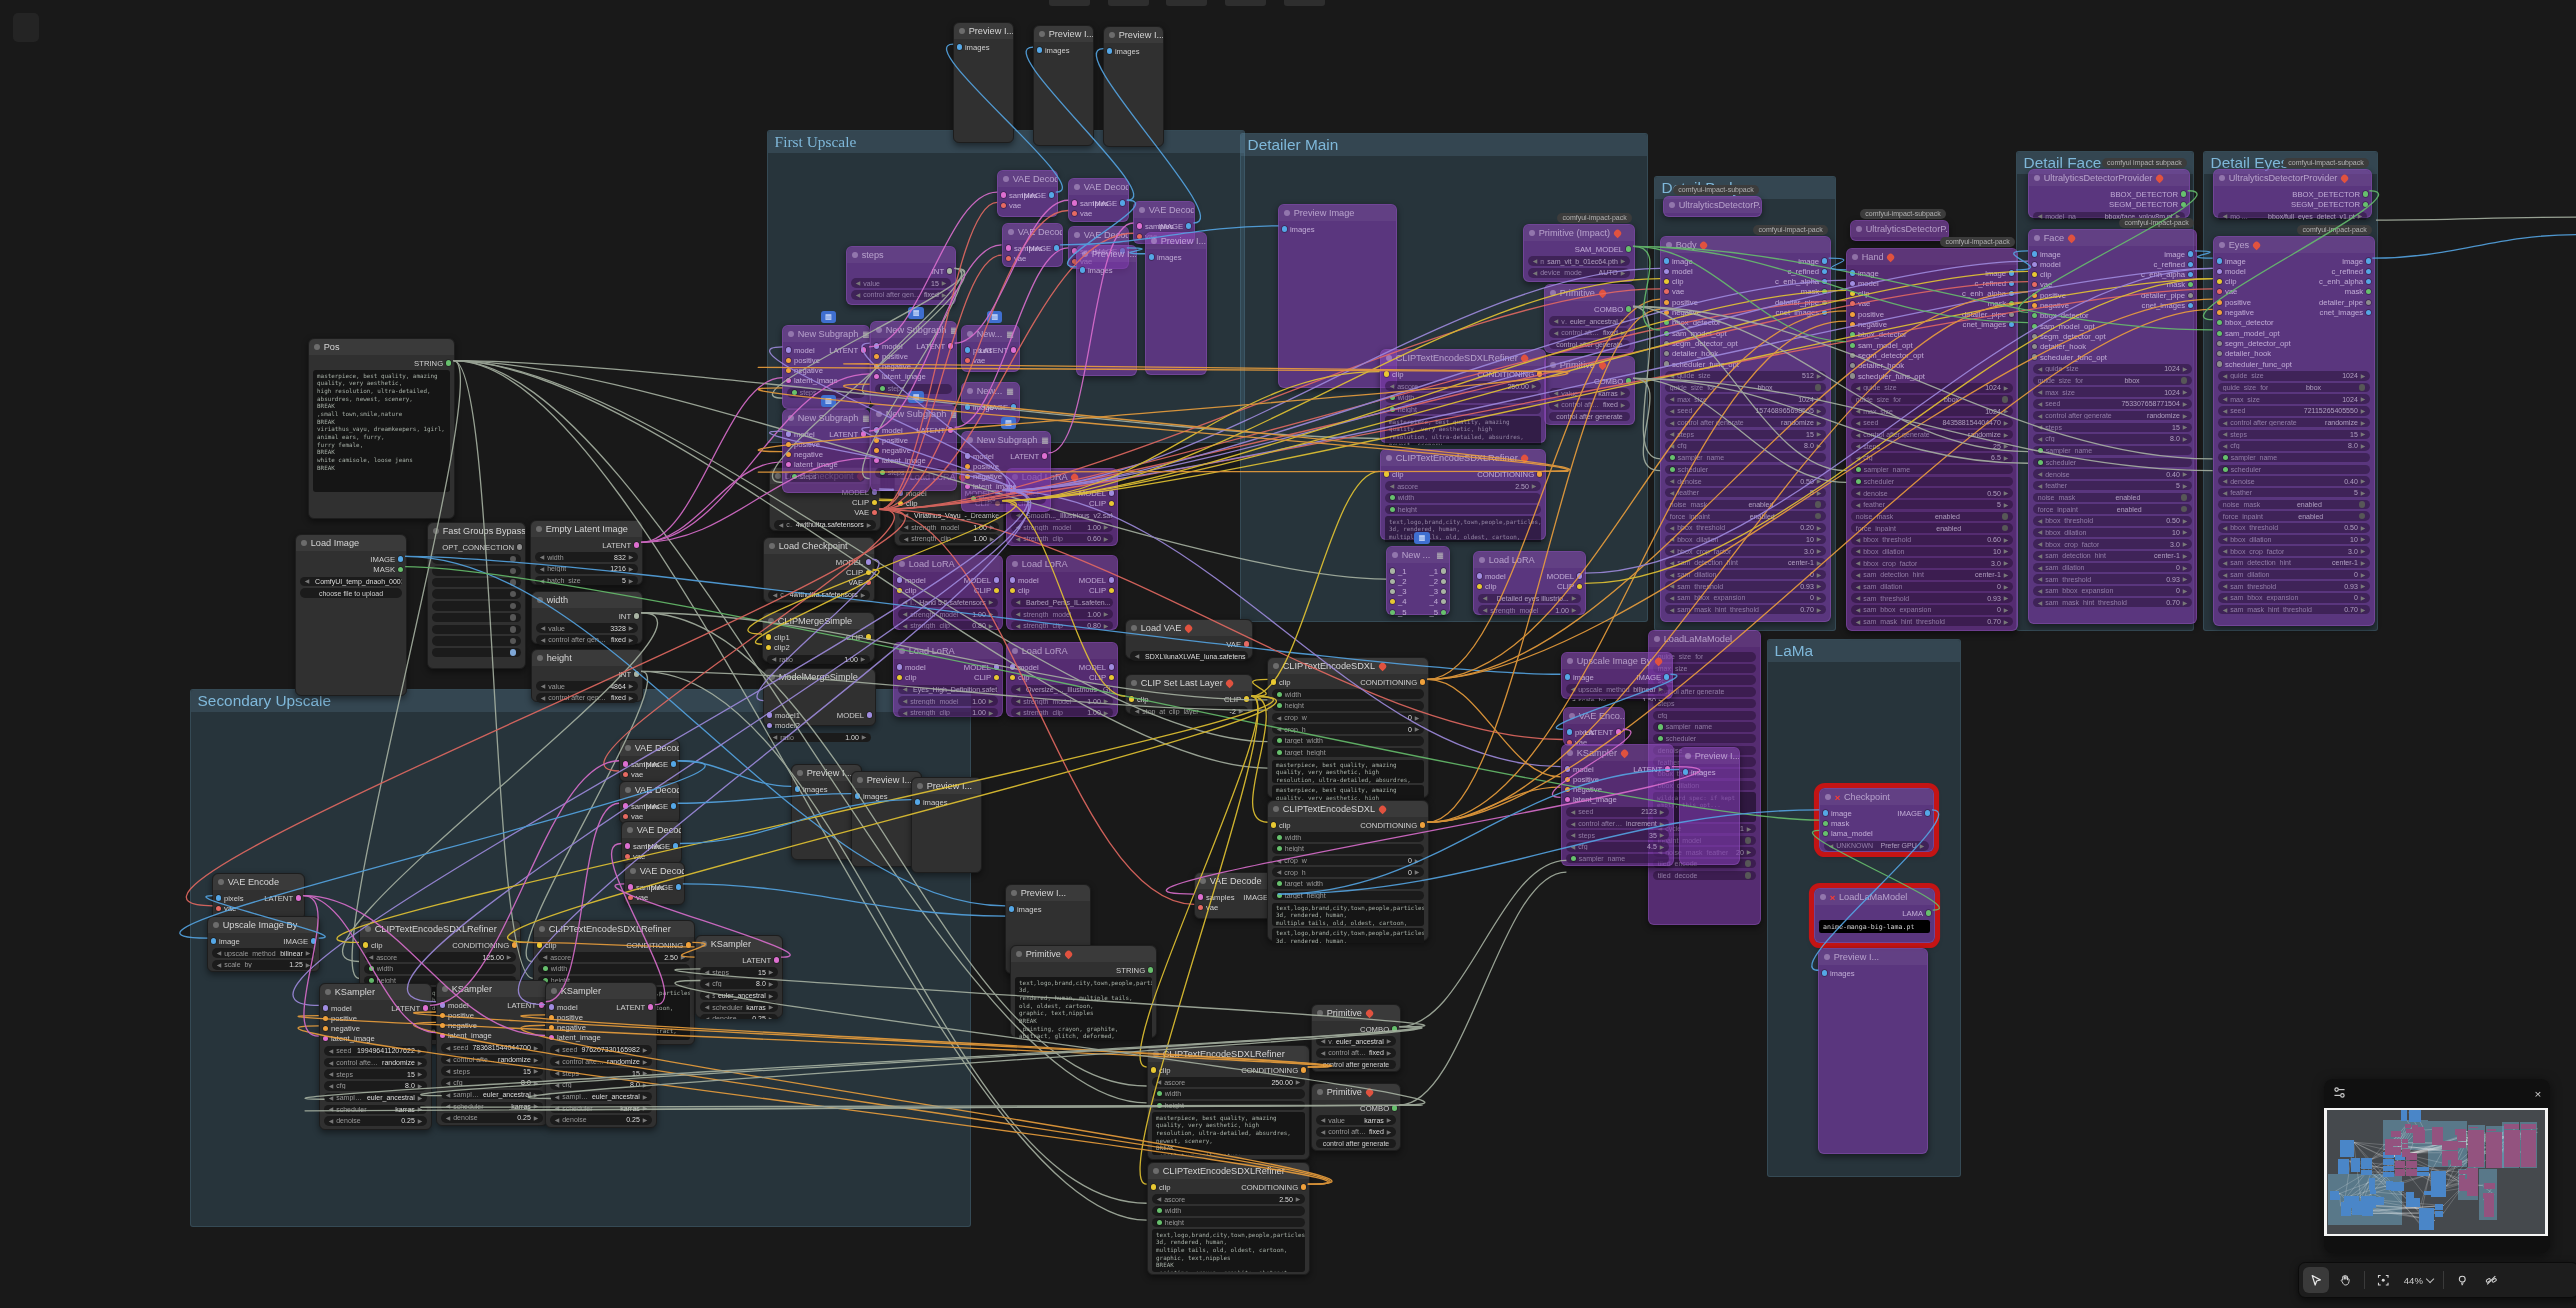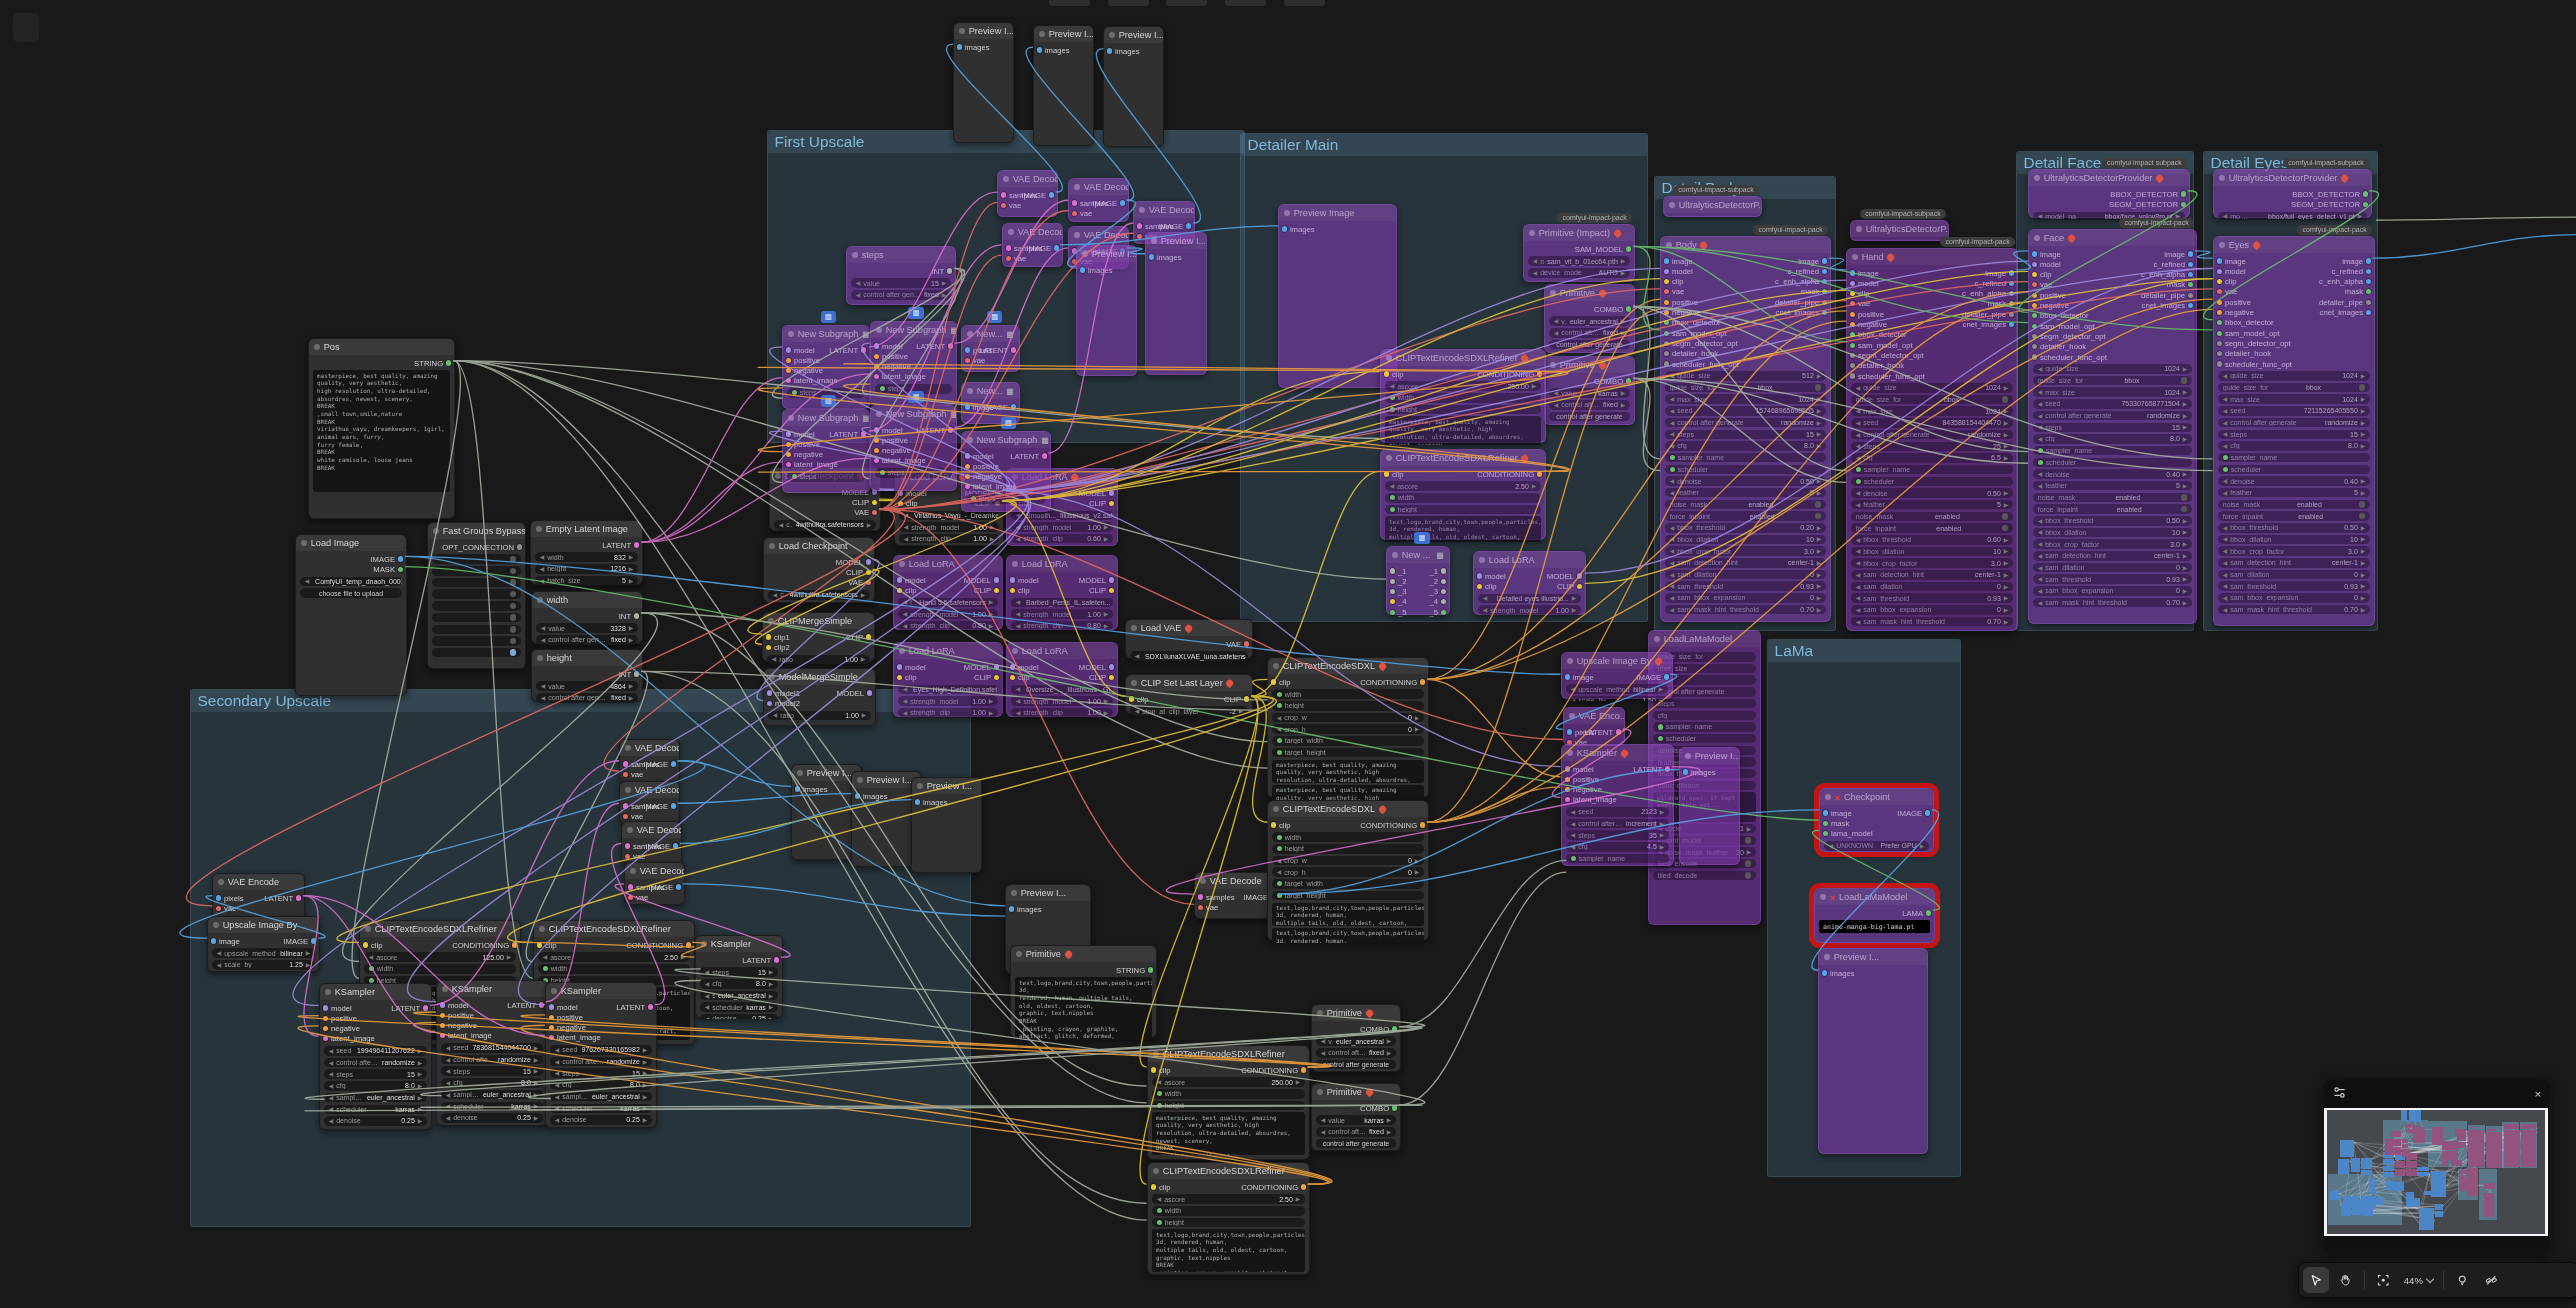--- a/index.html
+++ b/index.html
@@ -65,21 +65,21 @@
   .tsep{width:0.7px;height:17.6px;background:#3a3a3a;margin:0 2.9px;flex:none}
   #zoom-label{color:#cfcfcf;font-size:9.5px;display:flex;align-items:center;gap:3.7px;padding:0 4.4px}
   .chev{width:5.1px;height:5.1px;border-right:1.5px solid #bbb;border-bottom:1.5px solid #bbb;transform:rotate(45deg);margin-top:-2.2px}
   #logo-btn{position:absolute;left:13px;top:13px;width:26px;height:29px;background:#242424;border-radius:5.1px;z-index:10}
   .toptab{position:absolute;top:0;height:5.9px;width:41px;background:#2e2e2e;border-radius:0 0 2.9px 2.9px;z-index:10}
 </style>
 </head>
 <body>
 
 <div id="canvas">
-    <div class="group" style="left: 767px; top: 130px; width: 476px; height: 311px;">
+    <div class="group" style="left: 767px; top: 130px; width: 476px; height: 311px; font-family: Liberation Serif, serif;">
       <div class="group-header">
         <span class="group-title">First Upscale</span>
       </div>
     </div>
     <div class="group" style="left: 1240px; top: 133px; width: 406px; height: 487px;">
       <div class="group-header">
         <span class="group-title">Detailer Main</span>
       </div>
     </div>
     <div class="group" style="left: 1654px; top: 176px; width: 180px; height: 453px;">
@@ -460,21 +460,21 @@
             <span class="arr">▶</span>
           </div>
         </div>
       </div>
     </div>
     <div class="node d" style="left: 763px; top: 668px; width: 111px; height: 56px;">
       <div class="ntitle">
         <div class="hdot"></div>
         <span>ModelMergeSimple</span>
       </div>
-      <div class="nbody" style="height: 40px;">
+      <div class="nbody" style="height: 40px; margin-top: 22px;">
         <div class="slots" style="height: 20.5px;">
           <div class="incol">
             <div class="srow">
               <div class="sdot" style="background: rgb(160, 140, 224);"></div>
               <span>model1</span>
             </div>
             <div class="srow">
               <div class="sdot" style="background: rgb(160, 140, 224);"></div>
               <span>model2</span>
             </div>

